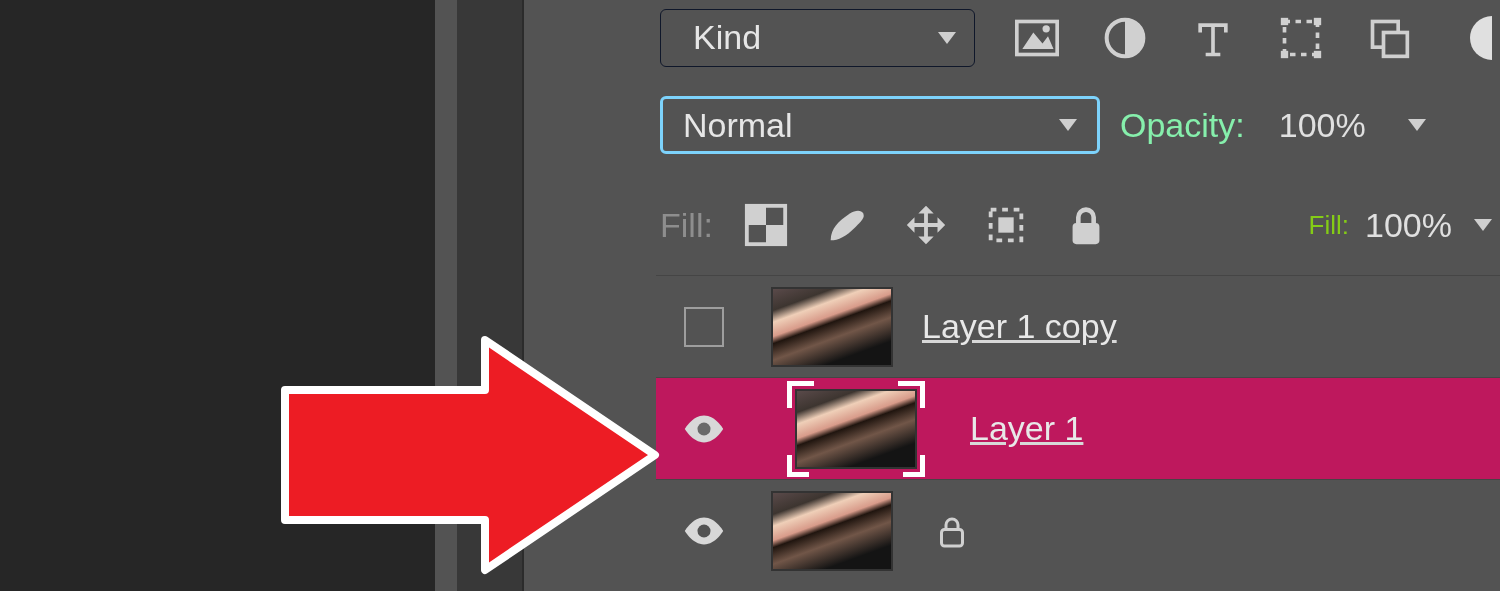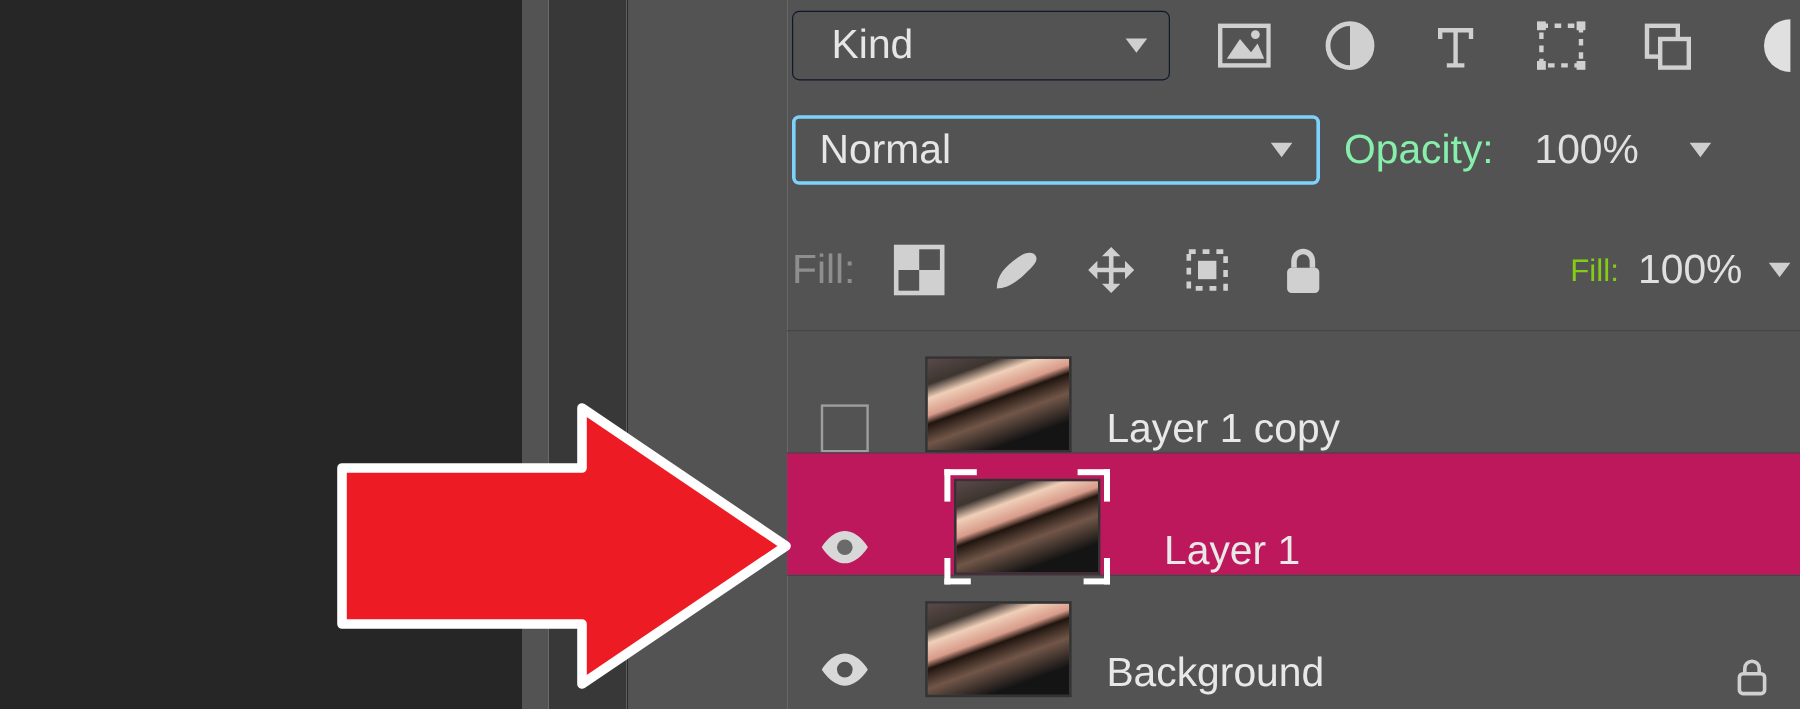--- a/index.html
+++ b/index.html
@@ -45,21 +45,21 @@
   .lock-row { height: 100px; padding: 0 8px 0 4px; gap: 24px; }
   .lock-label { color:#8e8e8e; font-size: 34px; margin-right: 6px; }
   .lock-icons { display:flex; align-items:center; gap: 34px; }
   .licon { width: 46px; height: 46px; display:flex; align-items:center; justify-content:center; }
   .licon svg { width:100%; height:100%; }
   .fill-group { margin-left: auto; display:flex; align-items:center; }
   .fill-label { color:#84cc16; font-size:26px; }
   .fill-value { color:#e0e0e0; font-size:34px; margin-left: 16px; }
 
   .layers-list { flex: 1; display:flex; flex-direction:column; }
-  .layer-row { height: 102px; display:flex; align-items:flex-end; border-top: 1px solid #454545; }
+  .layer-row { height: 102px; display:flex; align-items:center; border-top: 1px solid #454545; text-decoration: underline; }
   .layer-row.selected { background:#be185d;gap:24px; }
   .eye-col { width: 96px; display:flex; align-items:center; justify-content:center; }
   .eye-col svg { width:46px; height:46px; }
   .eye-empty { width:40px; height:40px; border:2px solid #9e9e9e; }
 
   .thumb-col { width: 160px; display:flex; align-items:center; justify-content:center; }
   .thumb {
     width: 122px; height: 80px; border: 2px solid #333; background: linear-gradient(160deg,#5a4a4a 0%, #3d3530 18%, #efcfb8 28%, #d89b8a 40%, #20150f 46%, #715648 60%, #141414 80%);
     position: relative;
   }
@@ -232,21 +232,20 @@
     <div class="layer-row">
       <div class="eye-col">
         <svg viewBox="0 0 24 24">
             <path d="M12 5 C6 5 2 12 2 12 s4 7 10 7 10-7 10-7 S18 5 12 5 Z" fill="#d8d8d8"></path>
             <circle cx="12" cy="12" r="3.4" fill="#535353"></circle>
           </svg>
       </div>
       <div class="thumb-col">
         <div class="thumb"></div>
       </div>
-      <div class="name-col">Background</div>
       <div class="right-col">
         <svg viewBox="0 0 24 24">
             <rect x="5" y="11" width="14" height="11" rx="2" fill="none" stroke="#d0d0d0" stroke-width="2"></rect>
             <path d="M8 11 v-3 a4 4 0 0 1 8 0 v3" fill="none" stroke="#d0d0d0" stroke-width="2"></path>
           </svg>
       </div>
     </div>
 
   </div>
 </div>

